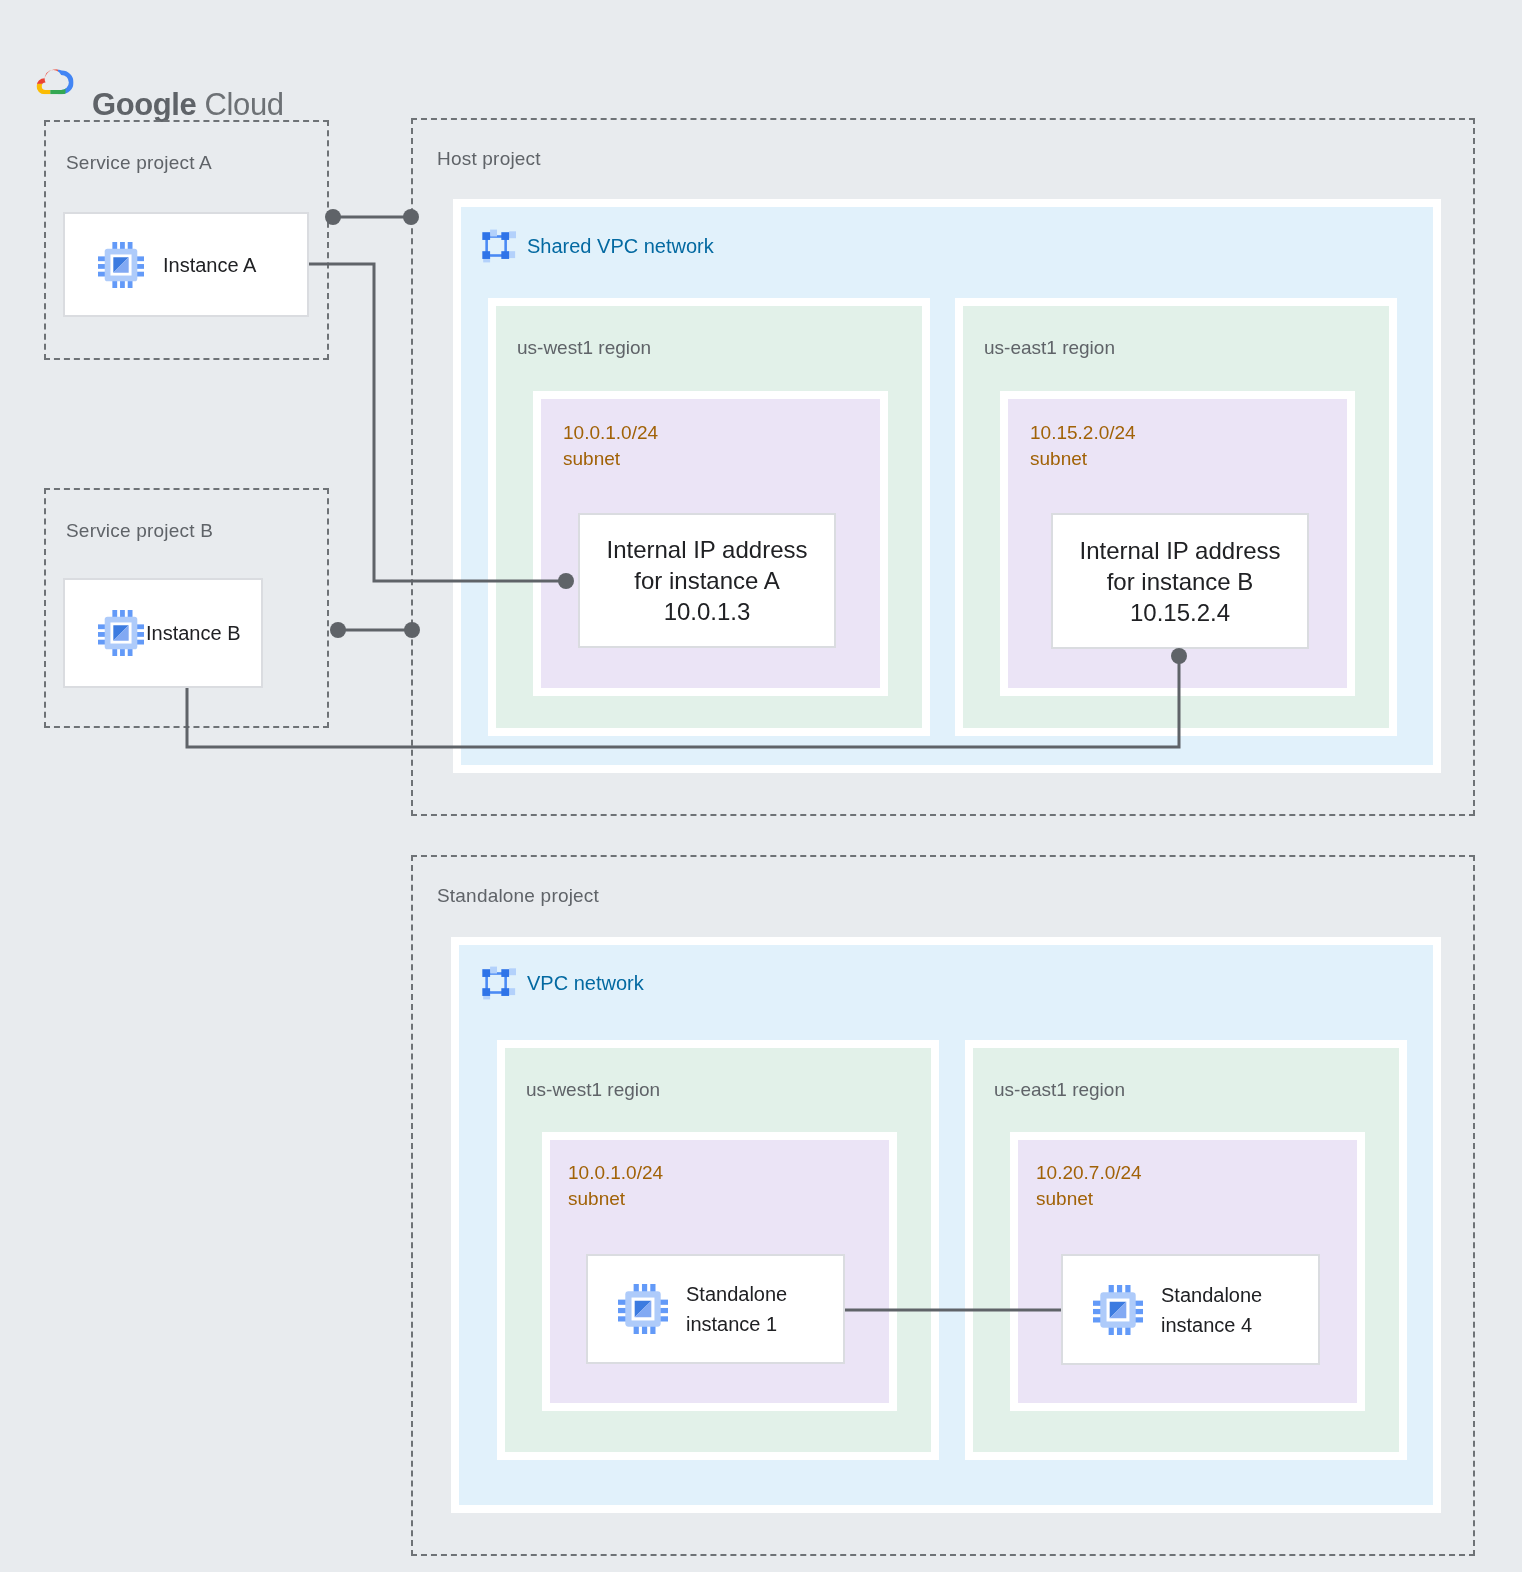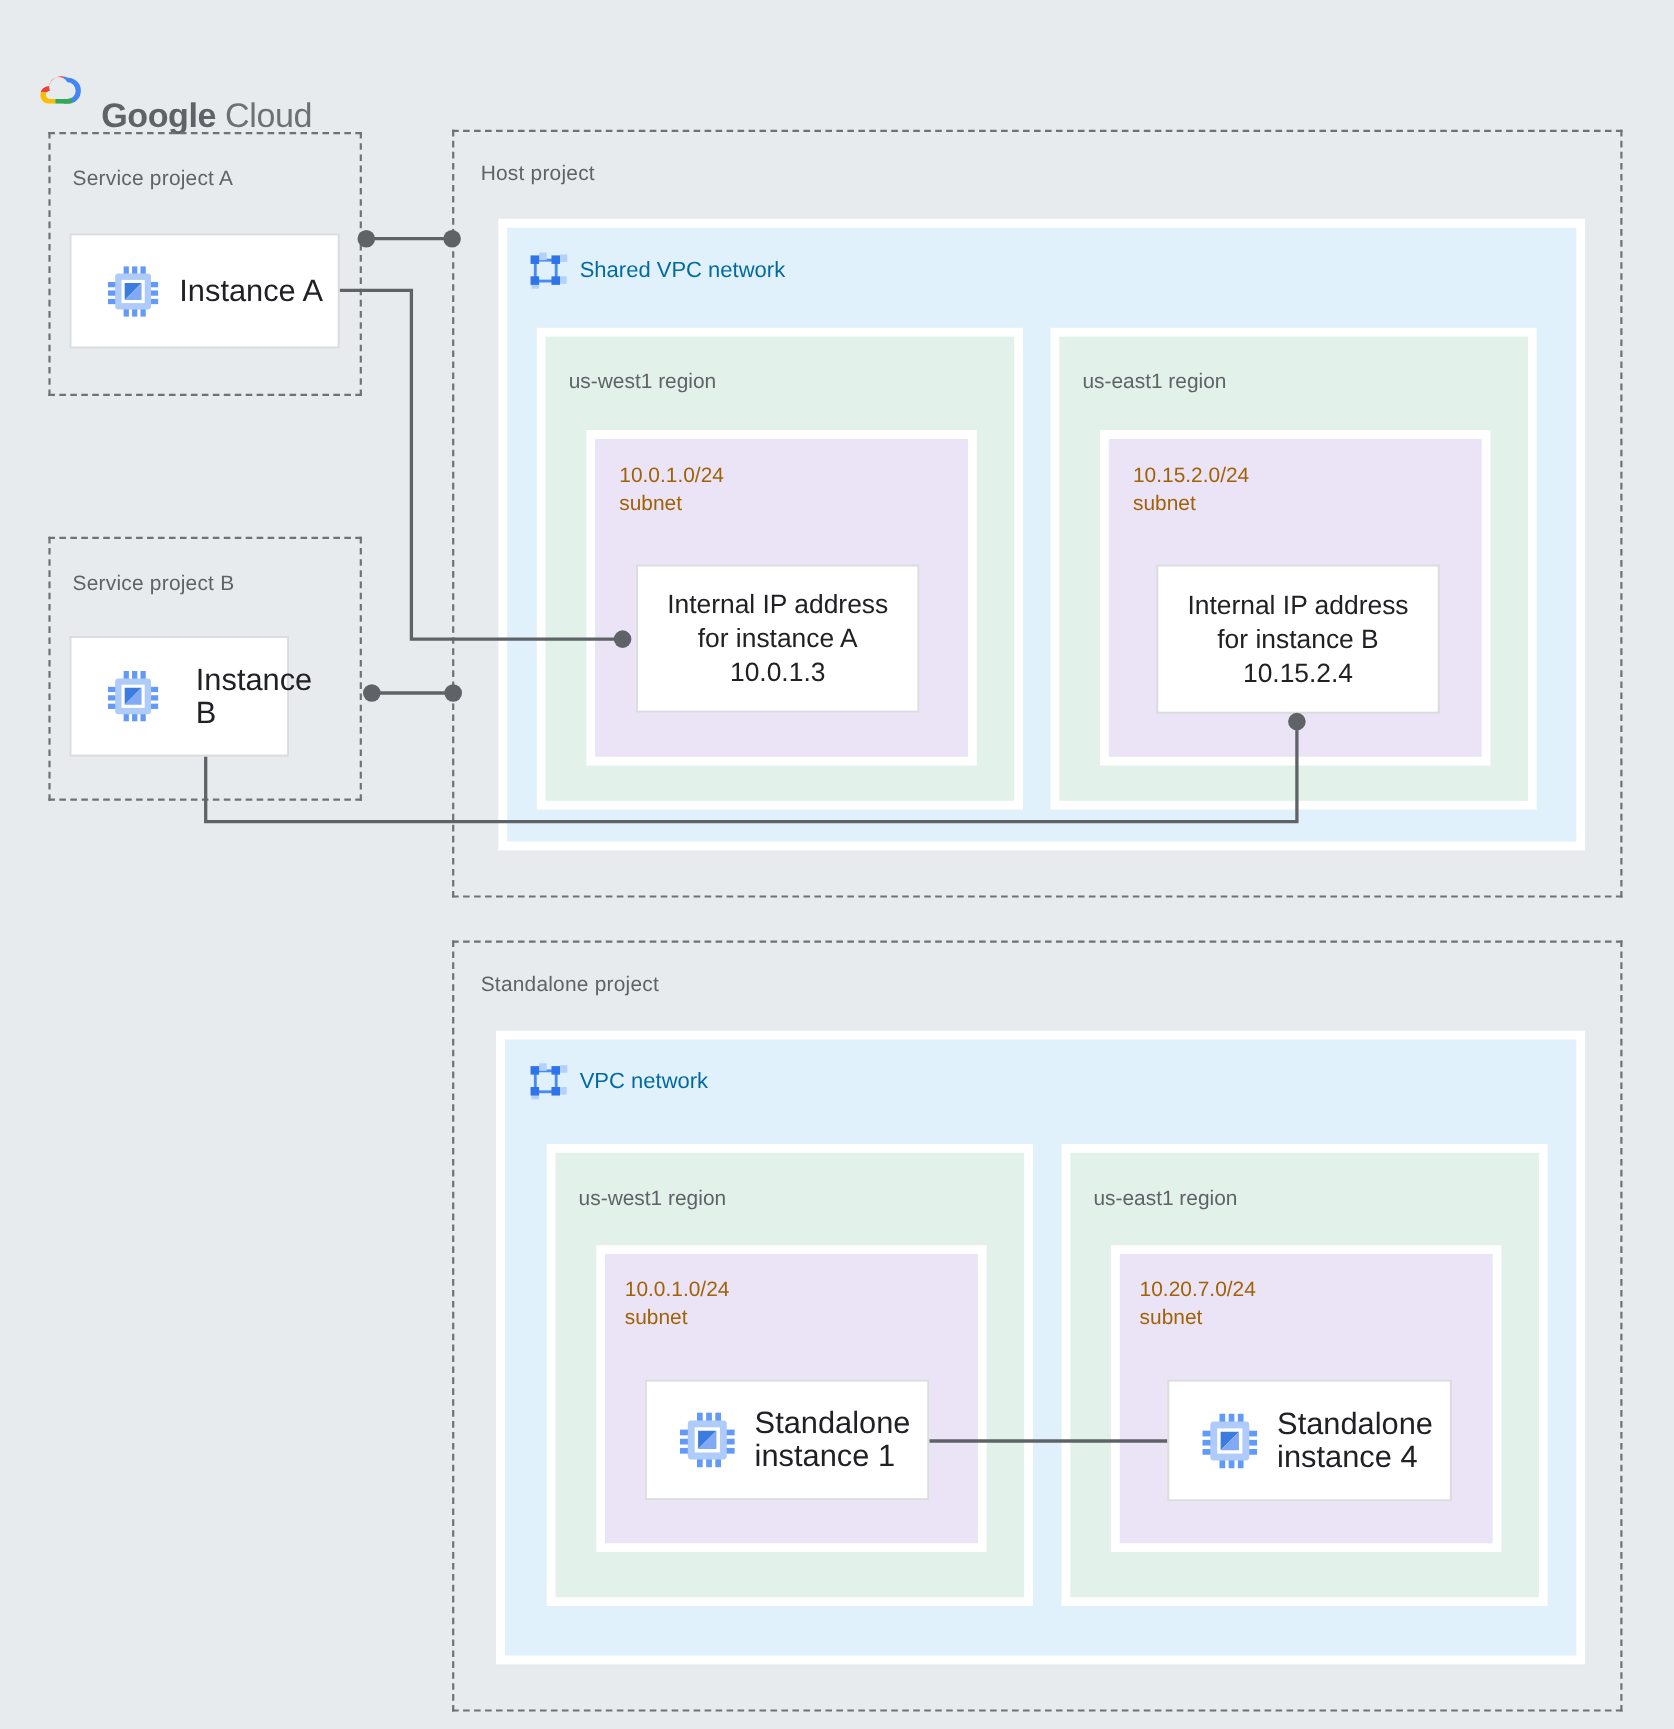--- a/index.html
+++ b/index.html
@@ -21,21 +21,21 @@
   
   .card{
     background:#ffffff;border:2px solid #dadce0;
     display:flex;align-items:center;justify-content:flex-start;
   }
   .card-ip{
     background:#ffffff;border:2px solid #dadce0;
     display:flex;flex-direction:column;justify-content:center;
     text-align:center;font-size:24px;line-height:31px;color:#202124;
   }
-  .inst-text{font-size:28px;line-height:30px;color:#202124;}
+  .inst-text{font-size:20px;line-height:30px;color:#202124;}
   .net-header{display:flex;align-items:center;gap:11px;}
   .net-label{font-size:20px;color:#0369a1;white-space:nowrap;}
   .region-label{font-size:19px;color:#5f6368;white-space:nowrap;}
   .subnet-label{font-size:19px;line-height:26px;color:#a16207;white-space:nowrap;}
   
   .logo{display:flex;align-items:center;gap:13px;}
   .logo-text{font-size:31px;letter-spacing:-0.4px;white-space:nowrap;margin-top:47px;}
   .logo-google{color:#5f6368;font-weight:bold;}
   .logo-cloud{color:#6d7175;font-weight:normal;}
   svg{display:block;}
@@ -107,21 +107,21 @@
     <svg width="46" height="46" viewBox="0 0 48 48">
         <use href="#chipIcon"></use>
       </svg>
   </span>
   <span class="inst-text">Instance A</span>
 </div>
 
 <div class="abs proj" style="left:44px;top:488px;width:285px;height:240px;">
   <div class="abs proj-label" style="left:20px;top:30px;">Service project B</div>
 </div>
-<div class="abs card" style="left:63px;top:578px;width:200px;height:110px;padding-left:33px;gap:34px;">
+<div class="abs card" style="left:63px;top:578px;width:200px;height:110px;padding-left:33px;gap:2px;">
   <span>
     <svg width="46" height="46" viewBox="0 0 48 48">
         <use href="#chipIcon"></use>
       </svg>
   </span>
   <span class="inst-text">Instance B</span>
 </div>
 
 <div class="abs proj" style="left:411px;top:118px;width:1064px;height:698px;">
   <div class="abs proj-label" style="left:24px;top:28px;">Host project</div>

